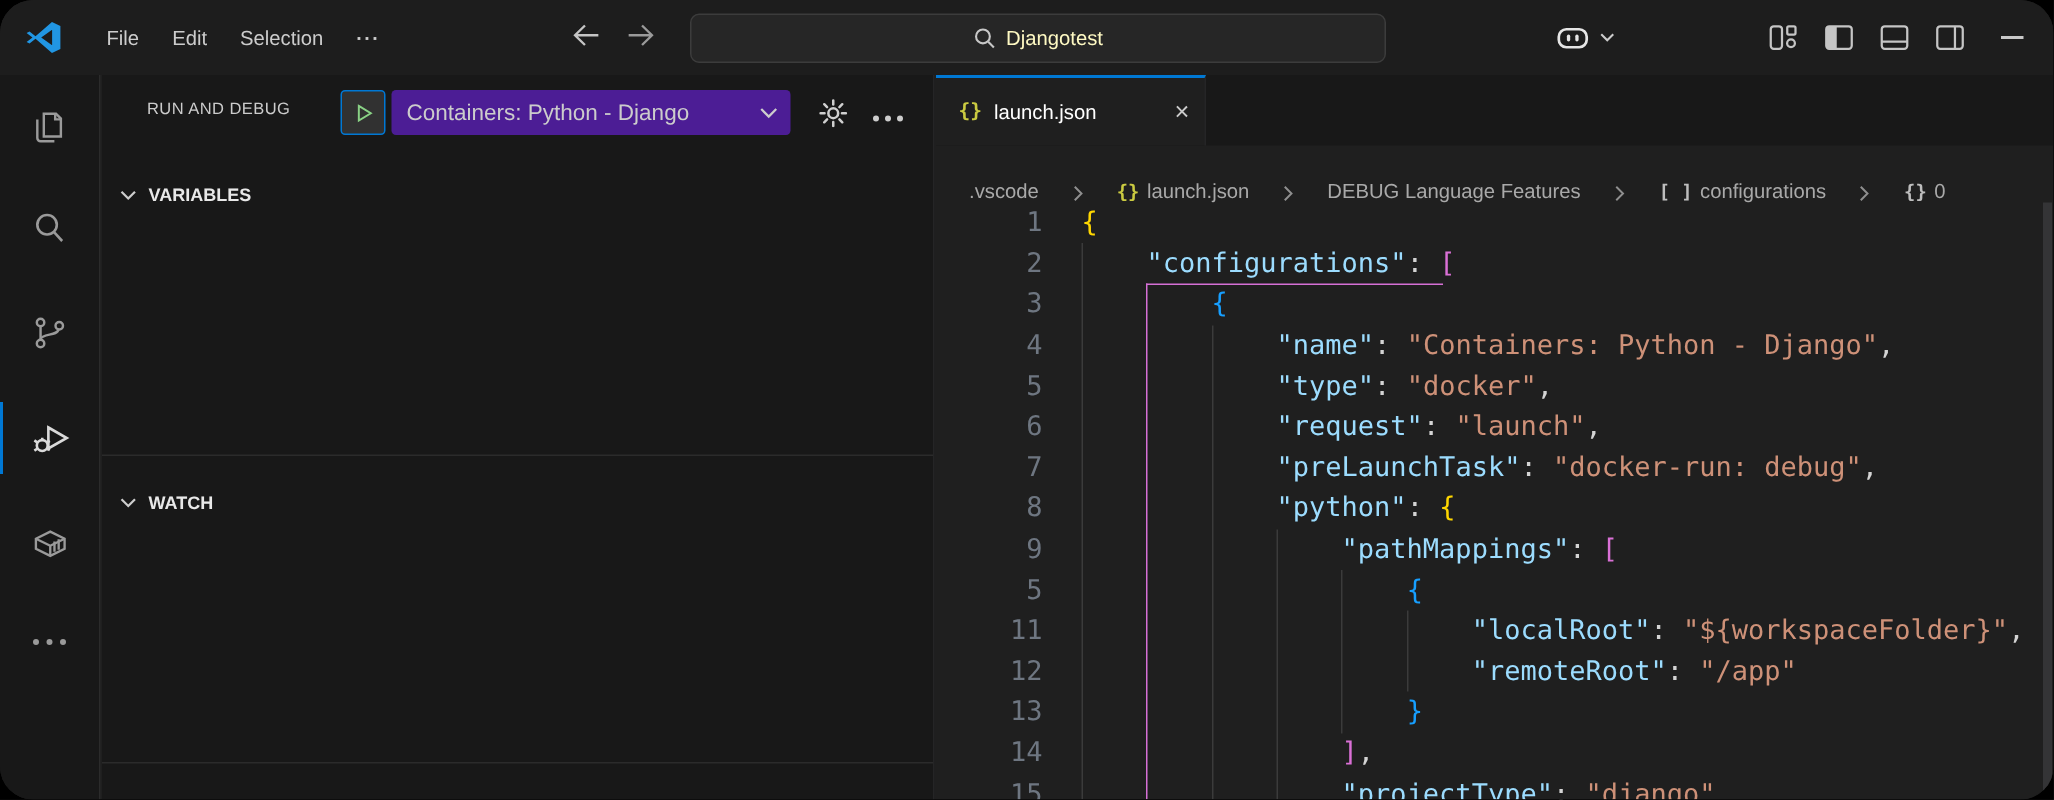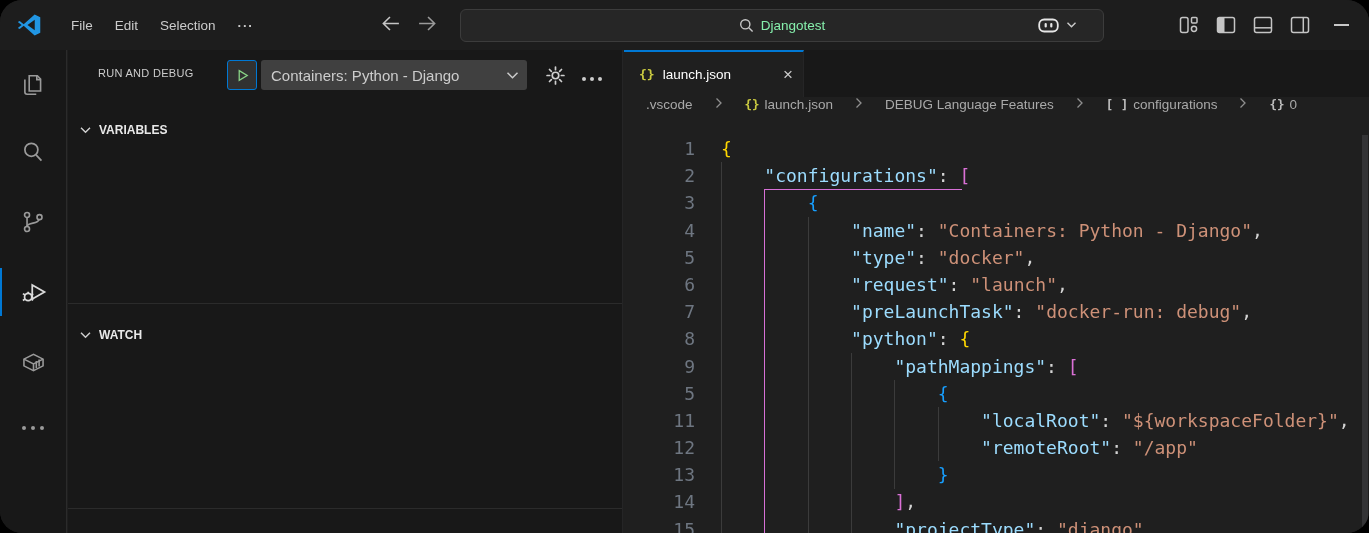--- a/index.html
+++ b/index.html
@@ -11,55 +11,55 @@
   }
   
   .titlebar { position:absolute; left:0; top:0; width:1369px; height:50px; background:#1d1d1d; }
   .menubar { position:absolute; left:12px; top:0; height:50px; display:flex; align-items:center; }
   .logo { width:26px; height:26px; margin:0 18px 0 4px; display:flex; }
   .menu-item { padding:6px 11px; font-size:13.5px; color:#cccccc; border-radius:5px; cursor:default; }
   .menu-more { padding:6px 11px; color:#cccccc; letter-spacing:1px; font-weight:bold; }
   .nav-arrows { position:absolute; left:380px; top:13px; display:flex; gap:16px; }
   .nav-arrows svg { display:block; }
   .search-box {
-    position:absolute; left:460px; top:9px; width:644px; height:33px;
+    position:absolute; left:460px; top:9px; width:464px; height:33px;
     background:#262626; border:1px solid #3c3c3c; border-radius:6px;
     display:flex; align-items:center; justify-content:center; gap:7px;
-    color:#86efac; font-size:13.5px;
+    color:#fef9c3; font-size:13.5px;
   }
   .tb-right { position:absolute; top:0; height:50px; left:1030px; right:0; }
   .copilot { position:absolute; left:6px; top:14px; display:flex; align-items:center; gap:5px; }
   .layout-icons { position:absolute; left:148px; top:14px; display:flex; gap:15px; }
   .min-btn { position:absolute; left:304px; top:24px; width:15px; height:2px; background:#c8c8c8; }
   
   .activitybar { position:absolute; left:0; top:50px; width:67px; height:483px; background:#181818; border-right:1px solid #2b2b2b; }
   .ab-item { position:absolute; left:0; width:66px; height:48px; display:flex; align-items:center; justify-content:center; }
   .ab-item.active { border-left:2px solid #0078d4; }
   .ab-dots { display:flex; gap:5px; }
   .ab-dots i, .dots i { width:4px; height:4px; border-radius:50%; background:#9a9a9a; display:block; }
   
   .sidebar { position:absolute; left:68px; top:50px; width:555px; height:483px; background:#181818; border-right:1px solid #252526; }
   .sb-toolbar { position:absolute; left:0; top:0; width:100%; height:50px; display:flex; align-items:center; }
   .sb-title { position:absolute; left:30px; top:17px; font-size:11px; color:#cccccc; letter-spacing:0.3px; }
   .play-btn { position:absolute; left:159px; top:10px; width:30px; height:30px; background:#313131; border:1px solid #0078d4; border-radius:3px; display:flex; align-items:center; justify-content:center; }
-  .config-dd { position:absolute; left:193px; top:10px; width:266px; height:30px; background:#404040; border-radius:3px; display:flex; align-items:center; padding:0 8px 0 10px; }
+  .config-dd { position:absolute; left:193px; top:10px; width:266px; height:30px; background:#4c1d95; border-radius:3px; display:flex; align-items:center; padding:0 8px 0 10px; }
   .config-dd .dd-label { flex:1; overflow:hidden; white-space:nowrap; font-size:15px; color:#cccccc; }
   .gear { position:absolute; left:478px; top:16px; }
   .dots { position:absolute; left:514px; top:27px; display:flex; gap:4px; }
   .dots i { background:#cccccc; }
   .section-header { position:absolute; left:0; width:100%; height:24px; display:flex; align-items:center; gap:8px; padding-left:12px; font-size:12px; font-weight:700; color:#e8e8e8;margin-top:11px; }
   .divider { position:absolute; left:0; width:100%; border-top:1px solid #2b2b2b; }
   
   .editor { position:absolute; left:624px; top:50px; width:745px; height:483px; background:#1f1f1f; }
   .tabstrip { position:absolute; left:0; top:0; width:100%; height:47px; background:#181818; }
   .tab { position:absolute; left:0; top:0; width:180px; height:47px; background:#1f1f1f; border-top:2px solid #0078d4; border-right:1px solid #252526; display:flex; align-items:center; gap:8px; padding:0 10px 0 15px; }
   .json-braces { font-family:"DejaVu Sans Mono",monospace; font-weight:bold; font-size:13px; color:#cbcb41; }
   .tab-label { color:#ffffff; font-size:13.5px; }
   .tab-close { margin-left:auto; color:#cccccc; font-size:17px; line-height:1; }
-  .breadcrumbs { position:absolute; left:0; top:47px; width:100%; height:38px; display:flex; align-items:flex-start; padding-left:22px; gap:19px; color:#a9a9a9; font-size:13.5px; white-space:nowrap; }
+  .breadcrumbs { position:absolute; left:0; top:47px; width:100%; height:38px; display:flex; align-items:flex-end; padding-left:22px; gap:19px; color:#a9a9a9; font-size:13.5px; white-space:nowrap; }
   .bc-item { display:flex; align-items:center; gap:5px; }
   .bc-icon { font-family:"DejaVu Sans Mono",monospace; font-size:12.5px; font-weight:bold; color:#bdbdbd; }
   .bc-icon.yellow { color:#cbcb41; }
   .bc-sep { margin:0 3px; display:flex; }
   
   .code { position:absolute; left:0; top:85px; width:100%; bottom:0; overflow:hidden; font-family:"DejaVu Sans Mono",monospace; font-size:18px; line-height:27.2px; }
   .code-line { display:flex; height:27.2px; white-space:pre; }
   .ln { width:97px; padding-right:26px; text-align:right; color:#6e7681; flex:none; }
   .tk-k { color:#9cdcfe; } .tk-s { color:#ce9178; } .tk-p { color:#d4d4d4; }
   .tk-b1 { color:#ffd700; } .tk-b2 { color:#da70d6; } .tk-b3 { color:#179fff; }

